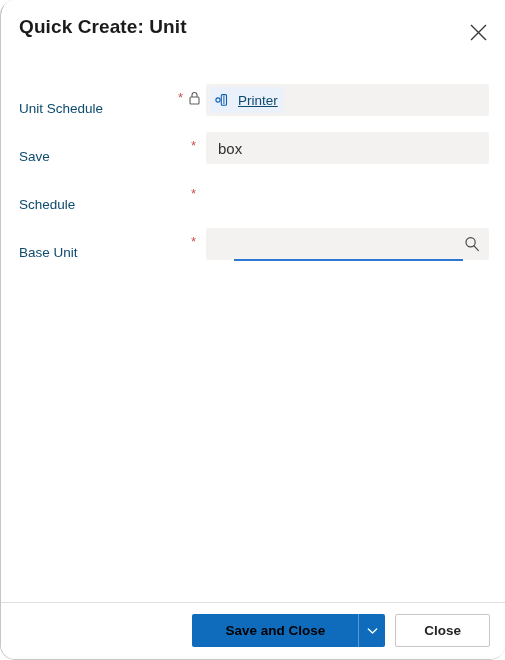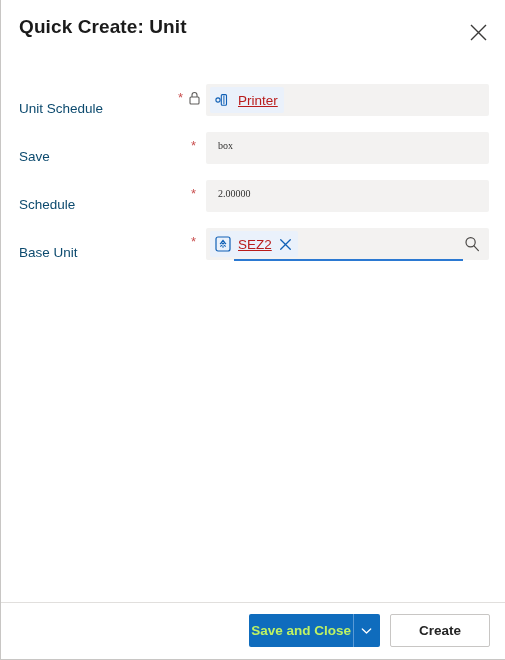--- a/index.html
+++ b/index.html
@@ -19,20 +19,21 @@
   .panel {
     position: absolute;
     left: 0; top: 0;
     width: 505px;
     height: 660px;
     background: #ffffff;
     box-sizing: border-box;
     border-left: 1px solid #c8c6c4;
     border-bottom: 1px solid #c8c6c4;
     overflow: hidden;
+    border-radius: 15px;
   }
   
   .accent-bar {
     position: absolute;
     left: 0; top: 0;
     width: 3px;
     height: 57px;
     background: #2f3145;
   }
 
@@ -112,24 +113,23 @@
     width: 283px;
     height: 32px;
     background: #f3f2f1;
     border-radius: 2px;
     box-sizing: border-box;
   }
   .field-text {
     position: absolute;
     left: 12px;
     top: 8px;
-    font-size: 10px;
+    font-size: 15px;
     color: #323130;
     white-space: nowrap;
-    font-family: Liberation Serif, serif;
   }
 
   
   .chip {
     position: absolute;
     left: 4px;
     top: 3px;
     height: 26px;
     display: flex;
     align-items: center;
@@ -140,21 +140,21 @@
   }
   .chip-entity-icon {
     width: 16px;
     height: 16px;
     margin-right: 7px;
     flex: 0 0 auto;
   }
   .chip-entity-icon svg { display: block; }
   .chip-text {
     font-size: 13.5px;
-    color: #b91c1c;
+    color: #0c4a6e;
     text-decoration: underline;
     white-space: nowrap;
     cursor: pointer;
   }
   .chip-remove {
     margin-left: 7px;
     width: 13px;
     height: 13px;
     cursor: pointer;
     flex: 0 0 auto;
@@ -199,26 +199,26 @@
   }
   .split-button {
     display: flex;
     align-items: stretch;
     height: 33px;
     border-radius: 2px;
     overflow: hidden;
   }
   .btn-primary {
     background: #0f6cbd;
-    color: #bef264;
+    color: #000000;
     border: none;
     font-family: "Liberation Sans", sans-serif;
     font-size: 13.5px;
     font-weight: bold;
-    padding: 0 2px;
+    padding: 0 33px;
     cursor: pointer;
     white-space: nowrap;
   }
   .btn-primary-caret {
     background: #0f6cbd;
     border: none;
     border-left: 1px solid #5a9ad6;
     width: 27px;
     display: flex;
     align-items: center;
@@ -289,44 +289,26 @@
       <div class="field-label">Save</div>
       <div class="req-star" style="left:190px;">*</div>
       <div class="field-control">
         <div class="field-text">box</div>
       </div>
     </div>
 
     <div class="field-row">
       <div class="field-label">Schedule</div>
       <div class="req-star" style="left:190px;">*</div>
-      <div class="field-control">
-        <div class="field-text">2.00000</div>
-      </div>
     </div>
 
     <div class="field-row">
       <div class="field-label">Base Unit</div>
       <div class="req-star" style="left:190px;">*</div>
       <div class="field-control">
-        <div class="chip">
-          <span class="chip-entity-icon">
-            <svg width="16" height="16" viewBox="0 0 16 16">
-              <rect x="1" y="1" width="14" height="14" rx="2" fill="none" stroke="#1060b6" stroke-width="1.2"></rect>
-              <path d="M8 4.2 L9.6 6.4 L8 8 L6.4 6.4 Z M5 8 L6.6 6.4 M11 8 L9.4 6.4
-                       M5.4 10.6 L6.8 9 M10.6 10.6 L9.2 9 M8 11.8 L8 9.6" fill="none" stroke="#1060b6" stroke-width="1.1" stroke-linejoin="round"></path>
-            </svg>
-          </span>
-          <span class="chip-text">SEZ2</span>
-          <span class="chip-remove">
-            <svg width="13" height="13" viewBox="0 0 13 13">
-              <path d="M1.7 1.7 L11.3 11.3 M11.3 1.7 L1.7 11.3" stroke="#1060b6" stroke-width="1.3" fill="none" stroke-linecap="round"></path>
-            </svg>
-          </span>
-        </div>
         <span class="lookup-search">
           <svg width="18" height="18" viewBox="0 0 18 18">
             <circle cx="7.6" cy="7.2" r="4.6" fill="none" stroke="#4a4846" stroke-width="1.2"></circle>
             <line x1="11" y1="10.8" x2="15.4" y2="15.6" stroke="#4a4846" stroke-width="1.2" stroke-linecap="round"></line>
           </svg>
         </span>
         <div class="focus-underline"></div>
       </div>
     </div>
 
@@ -337,17 +319,17 @@
       <div class="split-button">
         <button class="btn-primary">Save and Close</button>
         <button class="btn-primary-caret">
           <span>
             <svg width="11" height="8" viewBox="0 0 11 8">
               <path d="M1.3 2 L5.5 6 L9.7 2" fill="none" stroke="#ffffff" stroke-width="1.3" stroke-linecap="round" stroke-linejoin="round"></path>
             </svg>
           </span>
         </button>
       </div>
-      <button class="btn-secondary">Create</button>
+      <button class="btn-secondary">Close</button>
     </div>
   </div>
 
 </div>
 
 </body></html>

